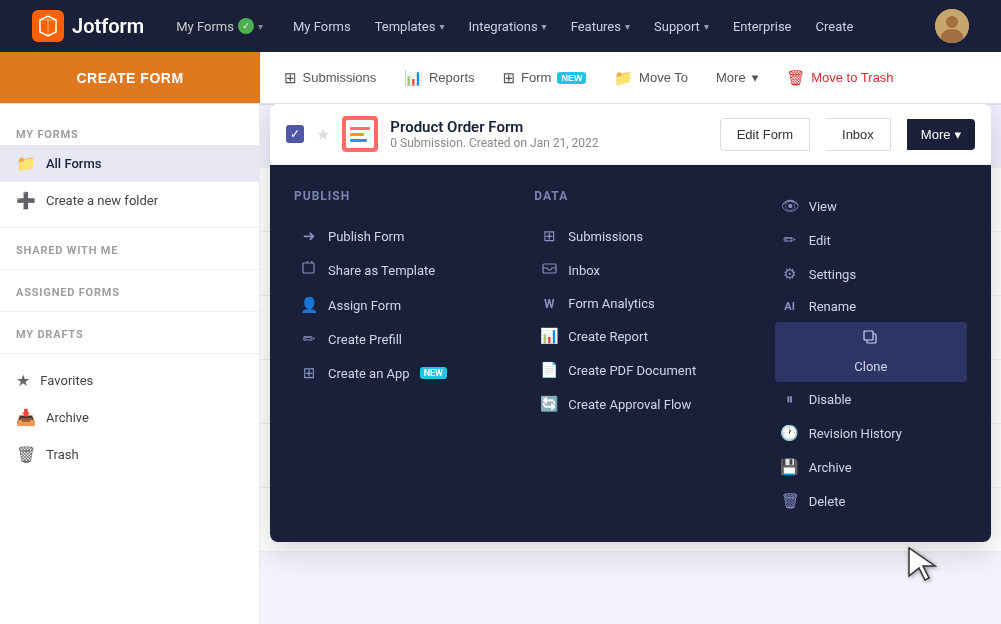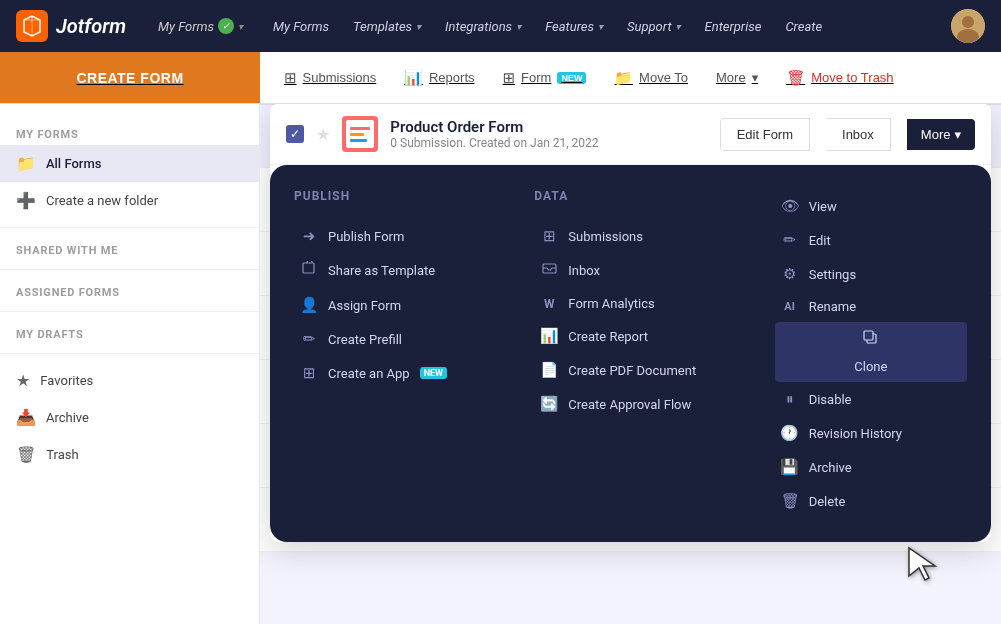--- a/index.html
+++ b/index.html
@@ -4,25 +4,24 @@
   <style>
     * { box-sizing: border-box; margin: 0; padding: 0; }
     body { font-family: -apple-system, BlinkMacSystemFont, 'Segoe UI', Roboto, sans-serif; background: #f3f3fe; overflow: hidden; }
 
     
     .top-nav {
       background: #1a1f3a;
       height: 52px;
       display: flex;
       align-items: center;
-      padding: 0 16px;
+      padding: 0 32px;
       gap: 20px;
       position: relative;
       z-index: 10;
-      font-style: italic;
     }
     .logo-area {
       display: flex;
       align-items: center;
       gap: 8px;
       margin-right: 12px;
     }
     .logo-icon {
       width: 32px;
       height: 32px;
@@ -85,21 +84,20 @@
       cursor: pointer;
     }
 
     
     .toolbar {
       background: white;
       height: 52px;
       display: flex;
       align-items: center;
       border-bottom: 1px solid #e0e0e0;
-      text-decoration: underline;
     }
     .create-form-btn {
       background: #e07820;
       color: white;
       font-size: 14px;
       font-weight: 700;
       padding: 0 20px;
       height: 100%;
       border: none;
       cursor: pointer;
@@ -311,21 +309,20 @@
       align-items: center;
       gap: 4px;
     }
 
     
     .dropdown-menu-body {
       background: #1a1f3a;
       display: flex;
       padding: 24px;
       gap: 48px;
-      border-radius: 17px;
     }
     .menu-column { flex: 1; }
     .menu-column-title {
       font-size: 12px;
       font-weight: 700;
       color: #7b83b0;
       letter-spacing: 1px;
       text-transform: uppercase;
       margin-bottom: 16px;
     }

